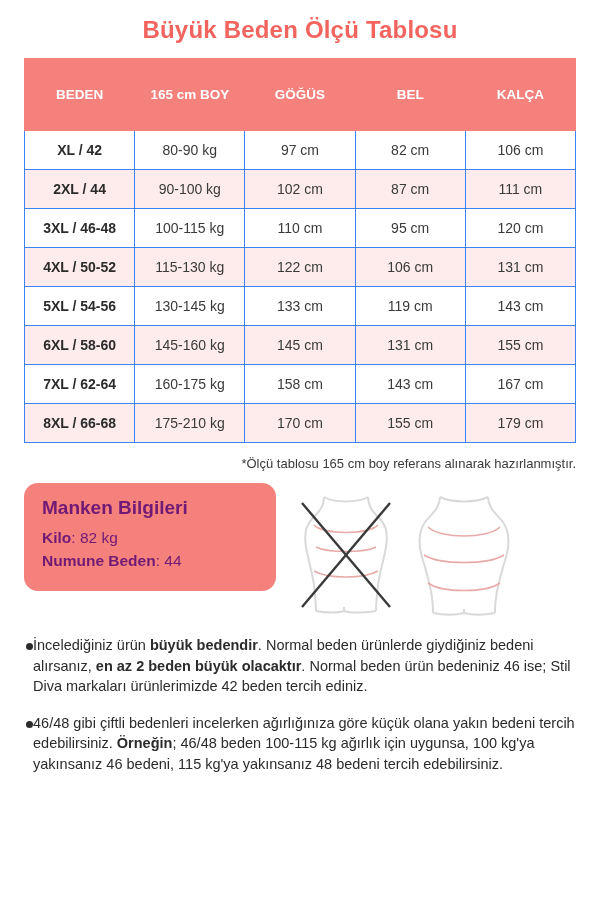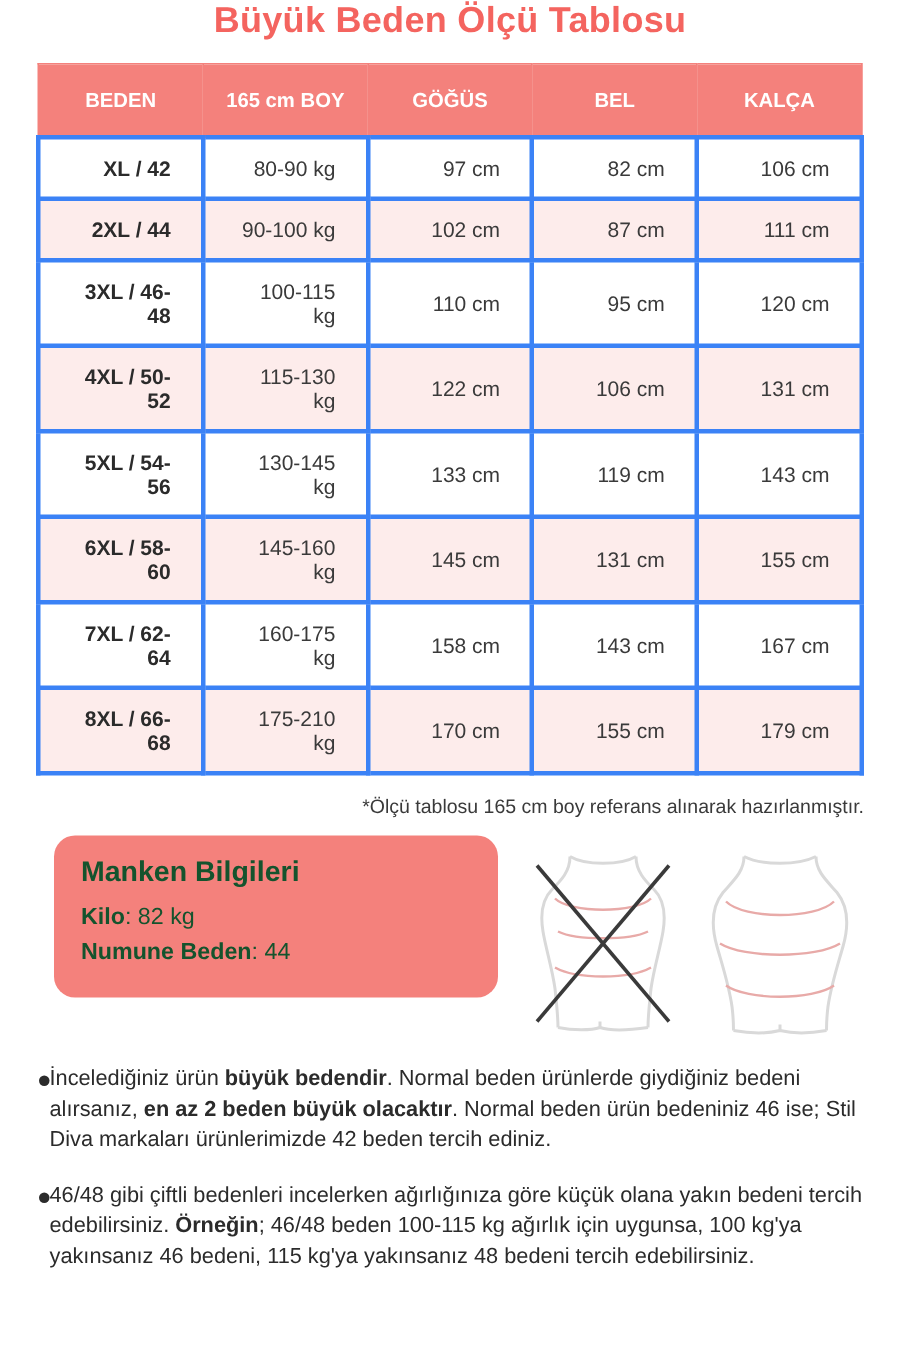--- a/index.html
+++ b/index.html
@@ -17,41 +17,42 @@
     height: 900px;
     position: relative;
     padding: 0 24px;
   }
   .title {
     text-align: center;
     color: #f4645f;
     font-size: 24px;
     font-weight: bold;
     letter-spacing: 0.2px;
+    padding-top: 16px;
     padding-bottom: 14px;
   }
   table.size-table {
     width: 552px;
     border-collapse: collapse;
     table-layout: fixed;
   }
   table.size-table th {
     background: #f4817c;
     color: #ffffff;
     font-size: 13.5px;
     font-weight: bold;
-    padding: 16px 4px;
+    padding: 28px 4px;
     text-align: center;
     border: 1px solid #f4817c;
   }
   table.size-table td {
     font-size: 14px;
-    text-align: right;
-    padding: 11px 20px;
-    border: 3px solid #3b82f6;
+    text-align: center;
+    padding: 11px 2px;
+    border: 1px solid #3b82f6;
     color: #3a3a3a;
     background: #ffffff;
   }
   table.size-table tr.alt td {
     background: #fdeceb;
   }
   table.size-table td.size-col {
     font-weight: bold;
     color: #2b2b2b;
   }
@@ -62,25 +63,24 @@
     padding: 13px 0 10px 0;
   }
   .model-row {
     display: flex;
     align-items: flex-start;
     gap: 14px;
     margin-top: 2px;
   }
   .model-card {
     background: #f4817c;
-    color: #14532d;
+    color: #701a75;
     border-radius: 14px;
     padding: 14px 18px 16px 18px;
-    width: 300px;
-    margin-left: 12px;
+    width: 252px;
   }
   .model-card h3 {
     margin: 0 0 10px 0;
     font-size: 19px;
     font-weight: bold;
   }
   .model-card .line {
     font-size: 15.5px;
     margin: 5px 0;
   }

